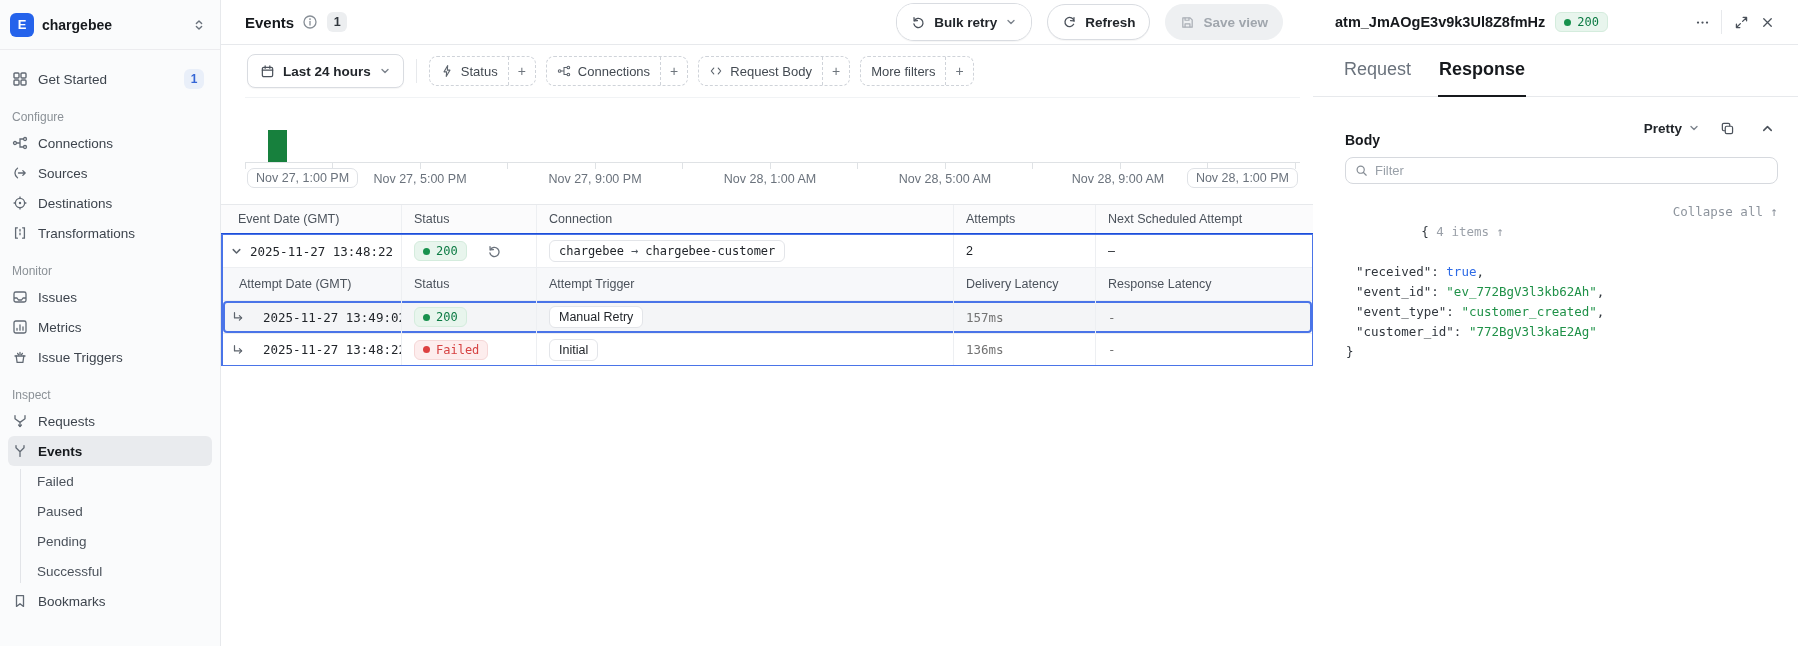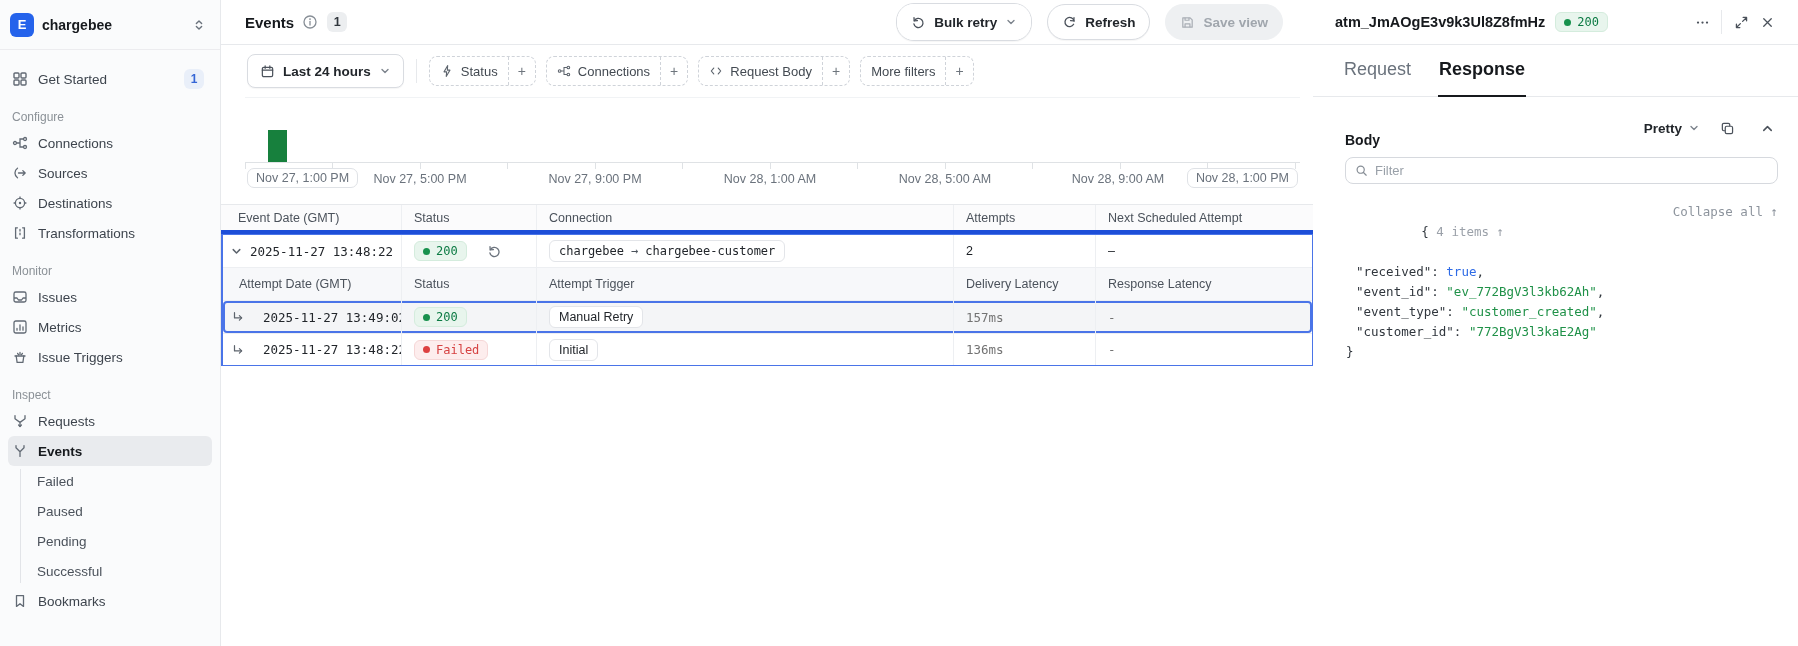--- a/index.html
+++ b/index.html
@@ -63,21 +63,21 @@
   .chart { height:107px; flex:none; position:relative; }
   .plot { position:relative; margin:0 13px 0 24px; height:66px; border-bottom:1px solid #dfe2e5; border-top:1px solid #f1f3f5; }
   .bar { position:absolute; bottom:0; width:19px; }
   .tick { position:absolute; top:100%; width:1px; height:7px; background:#dfe2e5; }
   .xlab { position:absolute; top:calc(100% + 10px); transform:translateX(-50%); font-size:12.5px; color:#6a727c; white-space:nowrap; }
   .xlab.boxed { transform:none; border:1px solid #dfe2e6; background:#fff; border-radius:7px; padding:2px 8px; top:calc(100% + 6px); }
 
   
   .evt-table { flex:none; font-size:12.5px; }
   .trow { display:grid; grid-template-columns:180px 135px 417px 142px 1fr; align-items:center; }
-  .thead { height:30px; border-top:1px solid #e7e9ec; border-bottom:4px solid #1d4ed8; background:#fbfbfc; color:#4b525b; }
+  .thead { height:30px; border-top:1px solid #e7e9ec; border-bottom:1px solid #1d4ed8; background:#fbfbfc; color:#4b525b; }
   .thead .cell { font-size:12.5px; }
   .cell { height:100%; display:flex; align-items:center; padding:0 8px 0 12px; overflow:hidden; white-space:nowrap; }
   .cell.c1 { padding-left:17px; }
   .trow .cell + .cell { border-left:1px solid #edeff2; }
   .event-group { border:1px solid #4a74e8; border-left-width:2px; }
   .event-group .trow { grid-template-columns:178px 135px 417px 142px 1fr; }
   .erow { height:33px; background:#fff; border-bottom:1px solid #edeff2; cursor:pointer; }
   .erow .cell.c1 { padding-left:6px; gap:6px; }
   .chev-exp { width:15px; height:15px; color:#5d646d; cursor:pointer; }
   .datecell { font-size:12.5px; color:#22262b; }

